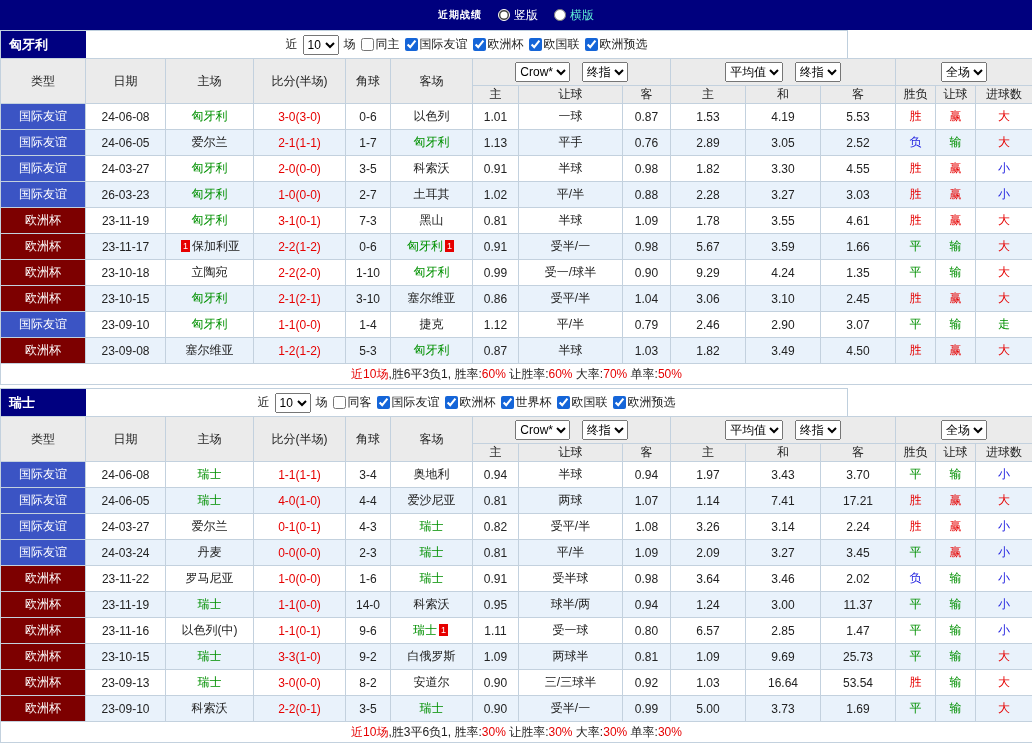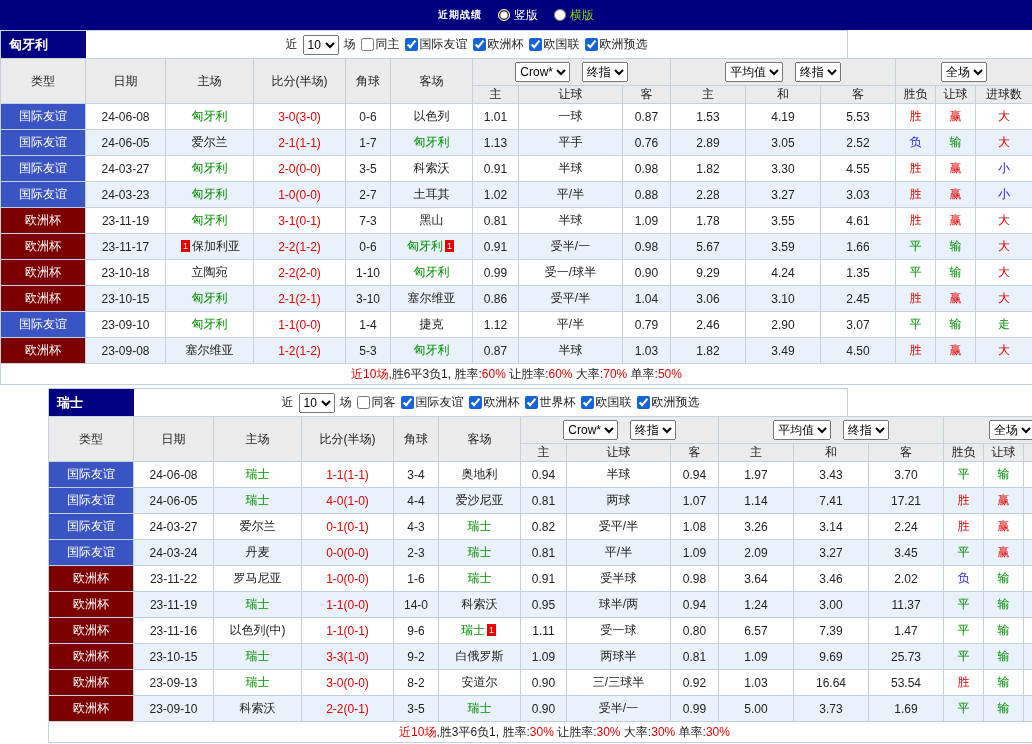--- a/index.html
+++ b/index.html
@@ -11,24 +11,24 @@
   }
   
   .top-bar {
     height:30px; background:#00007E;
     display:flex; align-items:center; justify-content:center; gap:16px;
   }
   .top-title { color:#fff; font-weight:bold; font-size:10px; letter-spacing:1px; }
   .radio-label { display:flex; align-items:center; gap:4px; cursor:pointer; font-size:12px; }
   .top-bar input[type=radio] { accent-color:#ffffff; width:12px; height:12px; margin:0; }
   .lbl-white { color:#ffffff; }
-  .lbl-orange { color:#84cc16; }
+  .lbl-orange { color:#5eead4; }
   
   .section { width:848px; }
-  .section + .section { margin-top:3px;padding-left:48px; }
+  .section + .section { margin-top:3px; }
   .filter-bar {
     display:flex; align-items:stretch; height:28px;
     border:1px solid #BFCFDD; border-bottom:none;
   }
   .team-cell {
     width:85px; background:#000080; color:#fff; font-weight:bold;
     display:flex; align-items:center; padding-left:8px; font-size:13px;
   }
   .filter-controls {
     flex:1; display:flex; align-items:center; justify-content:center;
@@ -207,21 +207,21 @@
           <td>0.98</td>
           <td>1.82</td>
           <td>3.30</td>
           <td>4.55</td>
           <td class="t-red">胜</td>
           <td class="t-red">赢</td>
           <td class="t-blue">小</td>
         </tr>
         <tr>
           <td class="type-cell type-blue">国际友谊</td>
-          <td>24-03-23</td>
+          <td>26-03-23</td>
           <td class="t-green"><span>匈牙利</span></td>
           <td class="t-red">1-0(0-0)</td>
           <td>2-7</td>
           <td><span>土耳其</span></td>
           <td>1.02</td>
           <td>平/半</td>
           <td>0.88</td>
           <td>2.28</td>
           <td>3.27</td>
           <td>3.03</td>
@@ -530,21 +530,21 @@
           <td class="type-cell type-maroon">欧洲杯</td>
           <td>23-11-16</td>
           <td><span>以色列(中)</span></td>
           <td class="t-red">1-1(0-1)</td>
           <td>9-6</td>
           <td class="t-green"><span>瑞士</span><span class="badge">1</span></td>
           <td>1.11</td>
           <td>受一球</td>
           <td>0.80</td>
           <td>6.57</td>
-          <td>7.39</td>
+          <td>2.85</td>
           <td>1.47</td>
           <td class="t-green">平</td>
           <td class="t-green">输</td>
           <td class="t-blue">小</td>
         </tr>
         <tr>
           <td class="type-cell type-maroon">欧洲杯</td>
           <td>23-10-15</td>
           <td class="t-green"><span>瑞士</span></td>
           <td class="t-red">3-3(1-0)</td>

